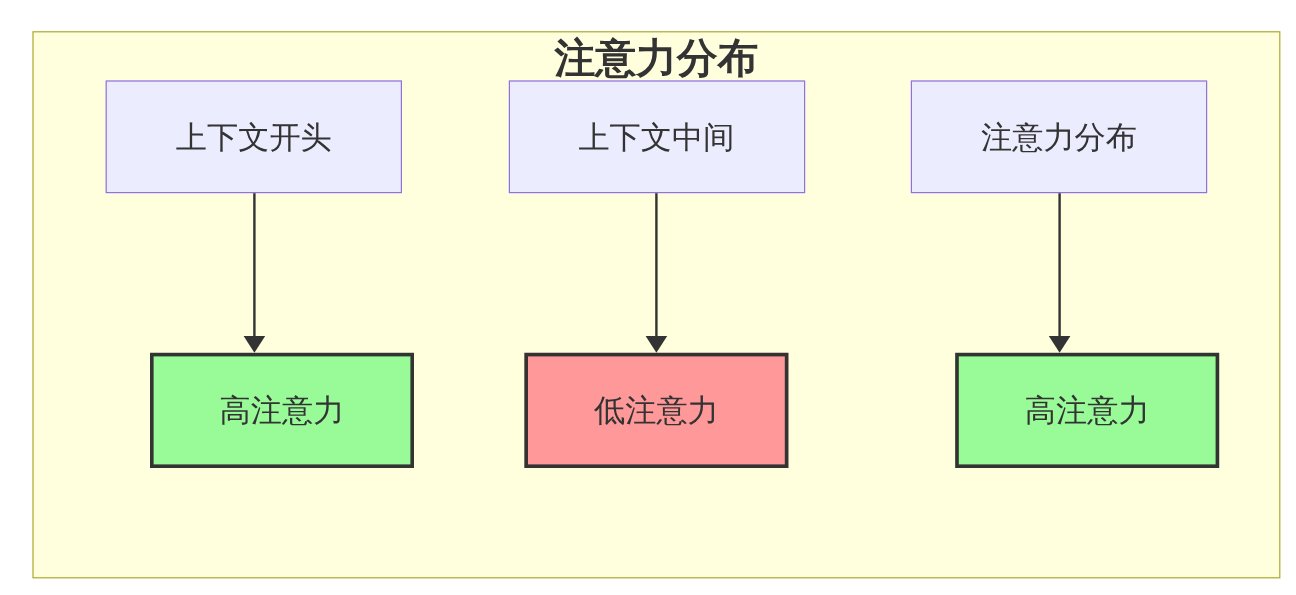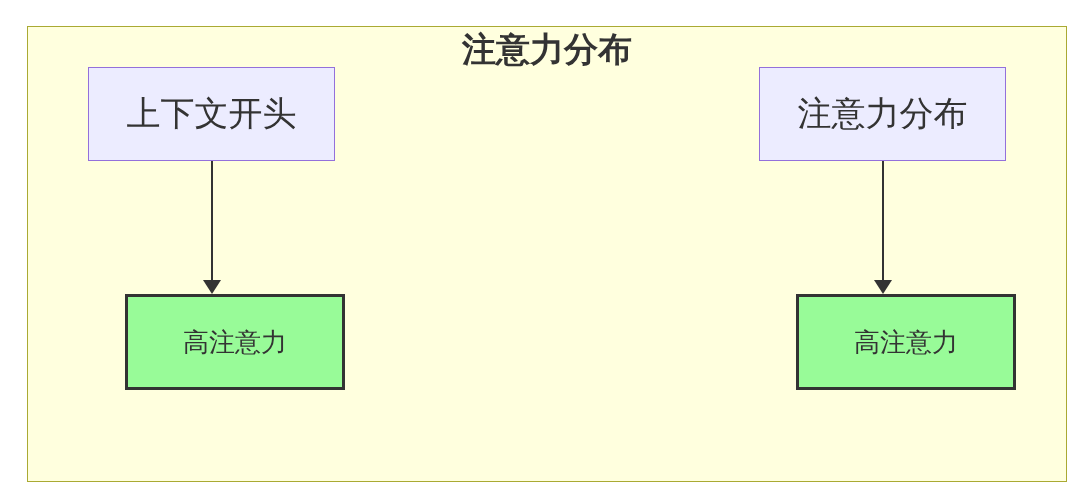--- a/index.html
+++ b/index.html
@@ -37,21 +37,21 @@
     align-items: center;
     width: 247px;
   }
   .source-node {
     width: 247px; height: 94px;
     background: #ececff;
     border: 1.5px solid #9370db;
     display: flex;
     align-items: center;
     justify-content: center;
-    font-size: 34px;
+    font-size: 26px;
     color: #333333;
   }
   .arrow {
     height: 133px;
     display: flex;
     flex-direction: column;
     align-items: center;
   }
   .arrow-line {
     width: 2px;
@@ -90,20 +90,32 @@
       </div>
       <div class="arrow">
         <div class="arrow-line"></div>
         <div class="arrow-head"></div>
       </div>
       <div class="target-node level-high">
         <span>高注意力</span>
       </div>
     </div>
 
+    <div class="column">
+      <div class="source-node">
+        <span>上下文中间</span>
+      </div>
+      <div class="arrow">
+        <div class="arrow-line"></div>
+        <div class="arrow-head"></div>
+      </div>
+      <div class="target-node level-low">
+        <span>低注意力</span>
+      </div>
+    </div>
 
     <div class="column">
       <div class="source-node">
         <span>注意力分布</span>
       </div>
       <div class="arrow">
         <div class="arrow-line"></div>
         <div class="arrow-head"></div>
       </div>
       <div class="target-node level-high">

